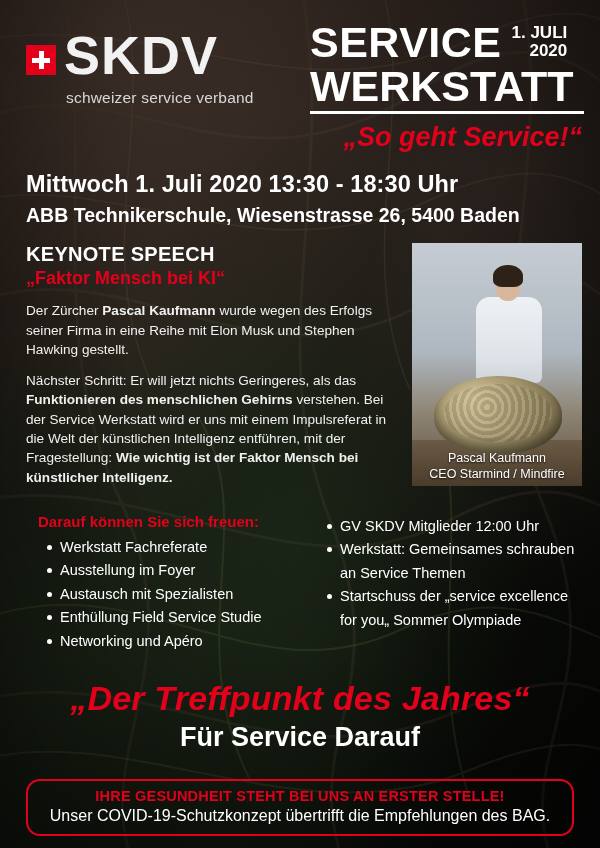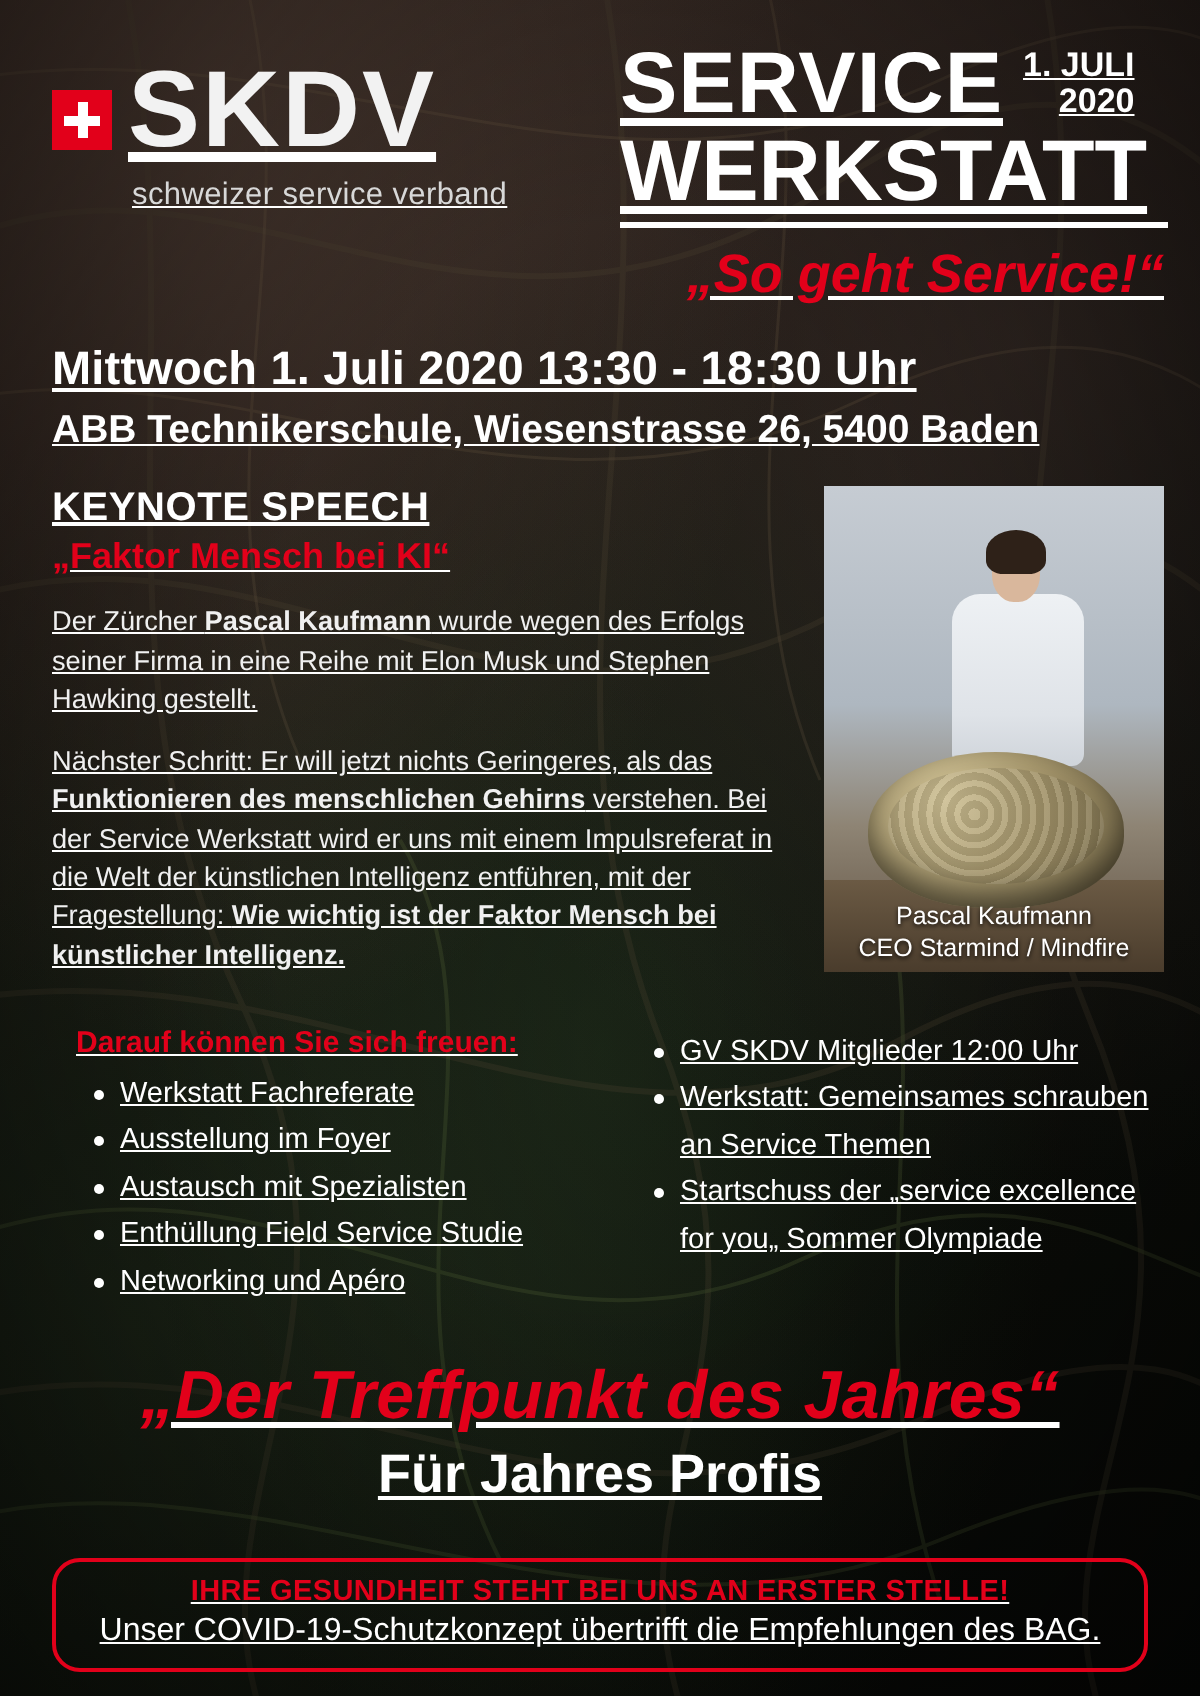--- a/index.html
+++ b/index.html
@@ -15,21 +15,20 @@
     width: 600px;
     height: 848px;
     overflow: hidden;
     background:
       radial-gradient(ellipse at 18% 6%, rgba(90,70,60,0.55) 0%, rgba(0,0,0,0) 42%),
       radial-gradient(ellipse at 85% 20%, rgba(70,55,50,0.45) 0%, rgba(0,0,0,0) 45%),
       radial-gradient(ellipse at 50% 62%, rgba(40,60,35,0.40) 0%, rgba(0,0,0,0) 55%),
       radial-gradient(ellipse at 12% 78%, rgba(55,75,45,0.35) 0%, rgba(0,0,0,0) 48%),
       linear-gradient(160deg, #3a2c25 0%, #1d1713 28%, #0d0f0b 55%, #0a0c08 78%, #070806 100%);
     color: #fff;
-    text-decoration: underline;
   }
   
   .texture {
     position: absolute;
     inset: 0;
     pointer-events: none;
     opacity: 0.55;
   }
   .vignette {
     position: absolute;
@@ -423,21 +422,21 @@
       <div class="col-right">
         <ul class="bullets">
           <li>GV SKDV Mitglieder 12:00 Uhr</li>
           <li>Werkstatt: Gemeinsames schrauben an Service Themen</li>
           <li>Startschuss der „service excellence for you„ Sommer Olympiade</li>
         </ul>
       </div>
     </div>
 
     <div class="tagline">„Der Treffpunkt des Jahres“</div>
-    <div class="tagline-sub">Für Jahres Profis</div>
+    <div class="tagline-sub">Für Service Darauf</div>
 
     <div class="health-box">
       <div class="health-1">IHRE GESUNDHEIT STEHT BEI UNS AN ERSTER STELLE!</div>
       <div class="health-2">Unser COVID-19-Schutzkonzept übertrifft die Empfehlungen des BAG.</div>
     </div>
 
   </div>
 </div>
 
 </body></html>

